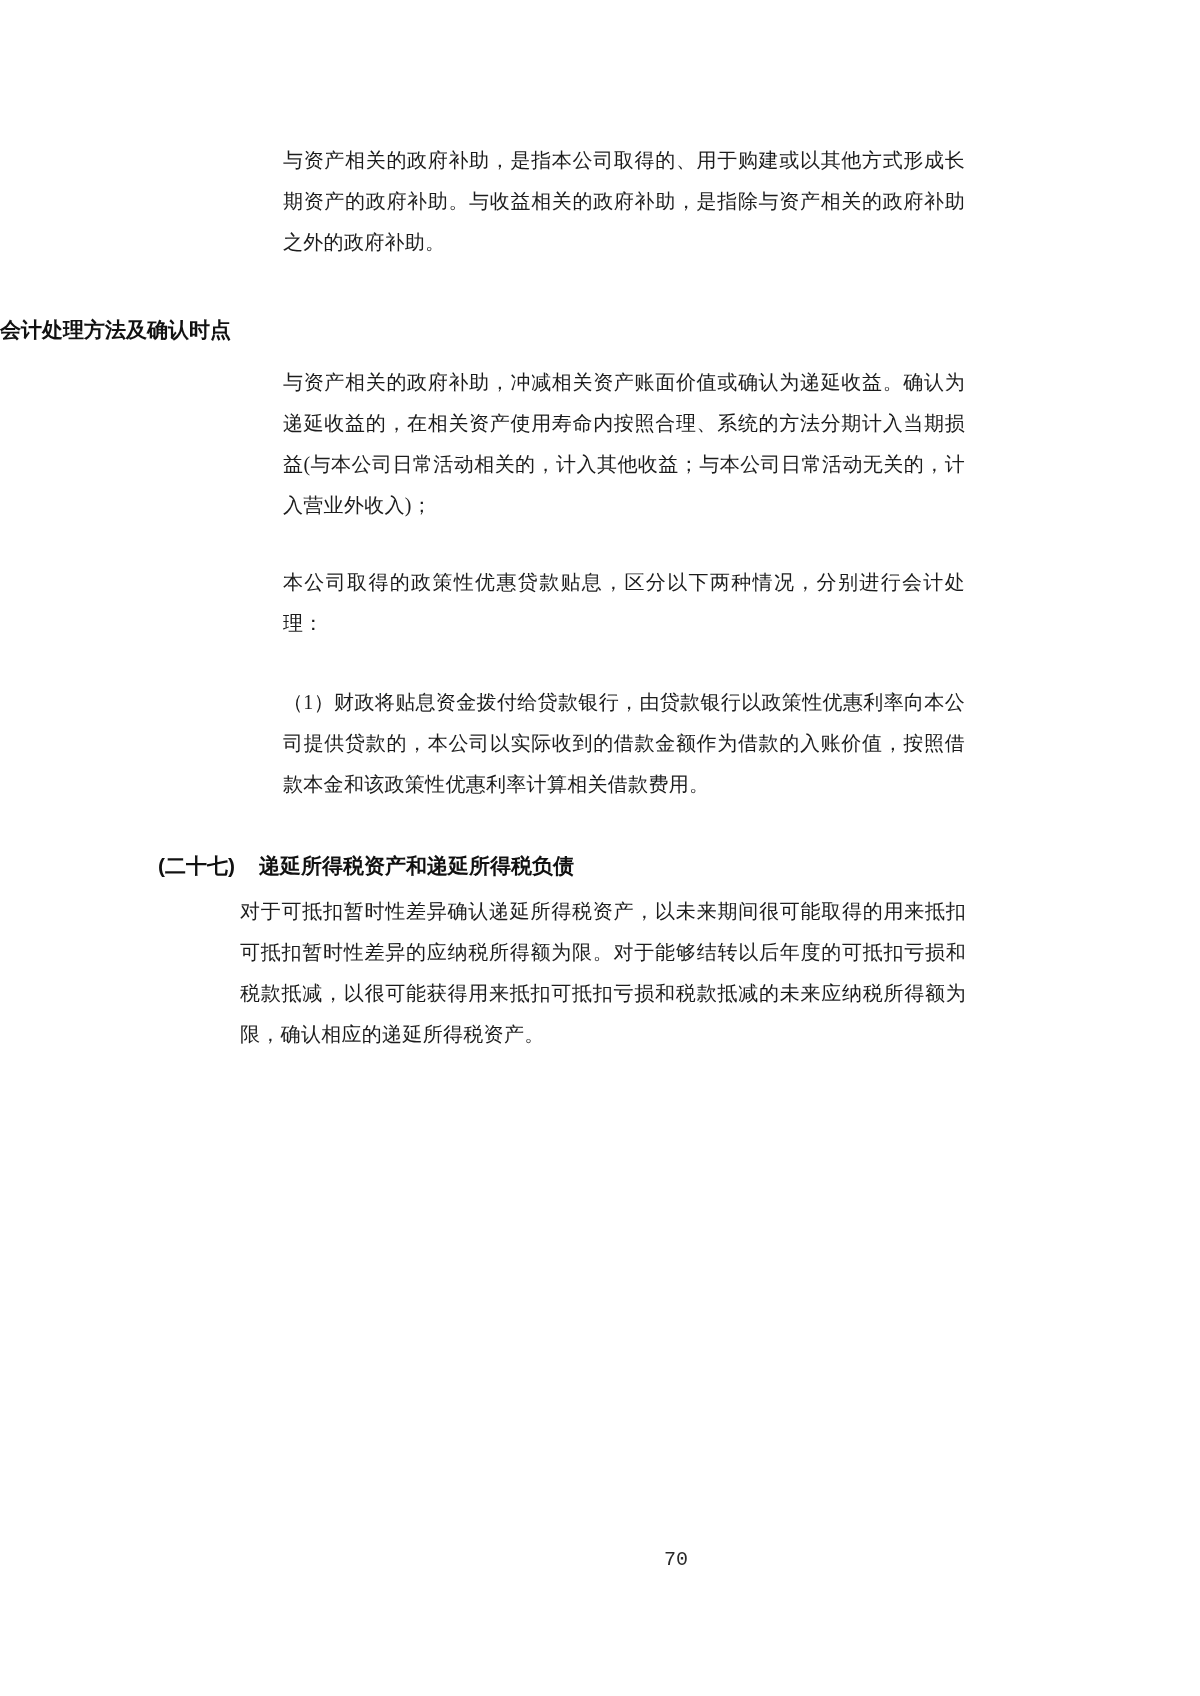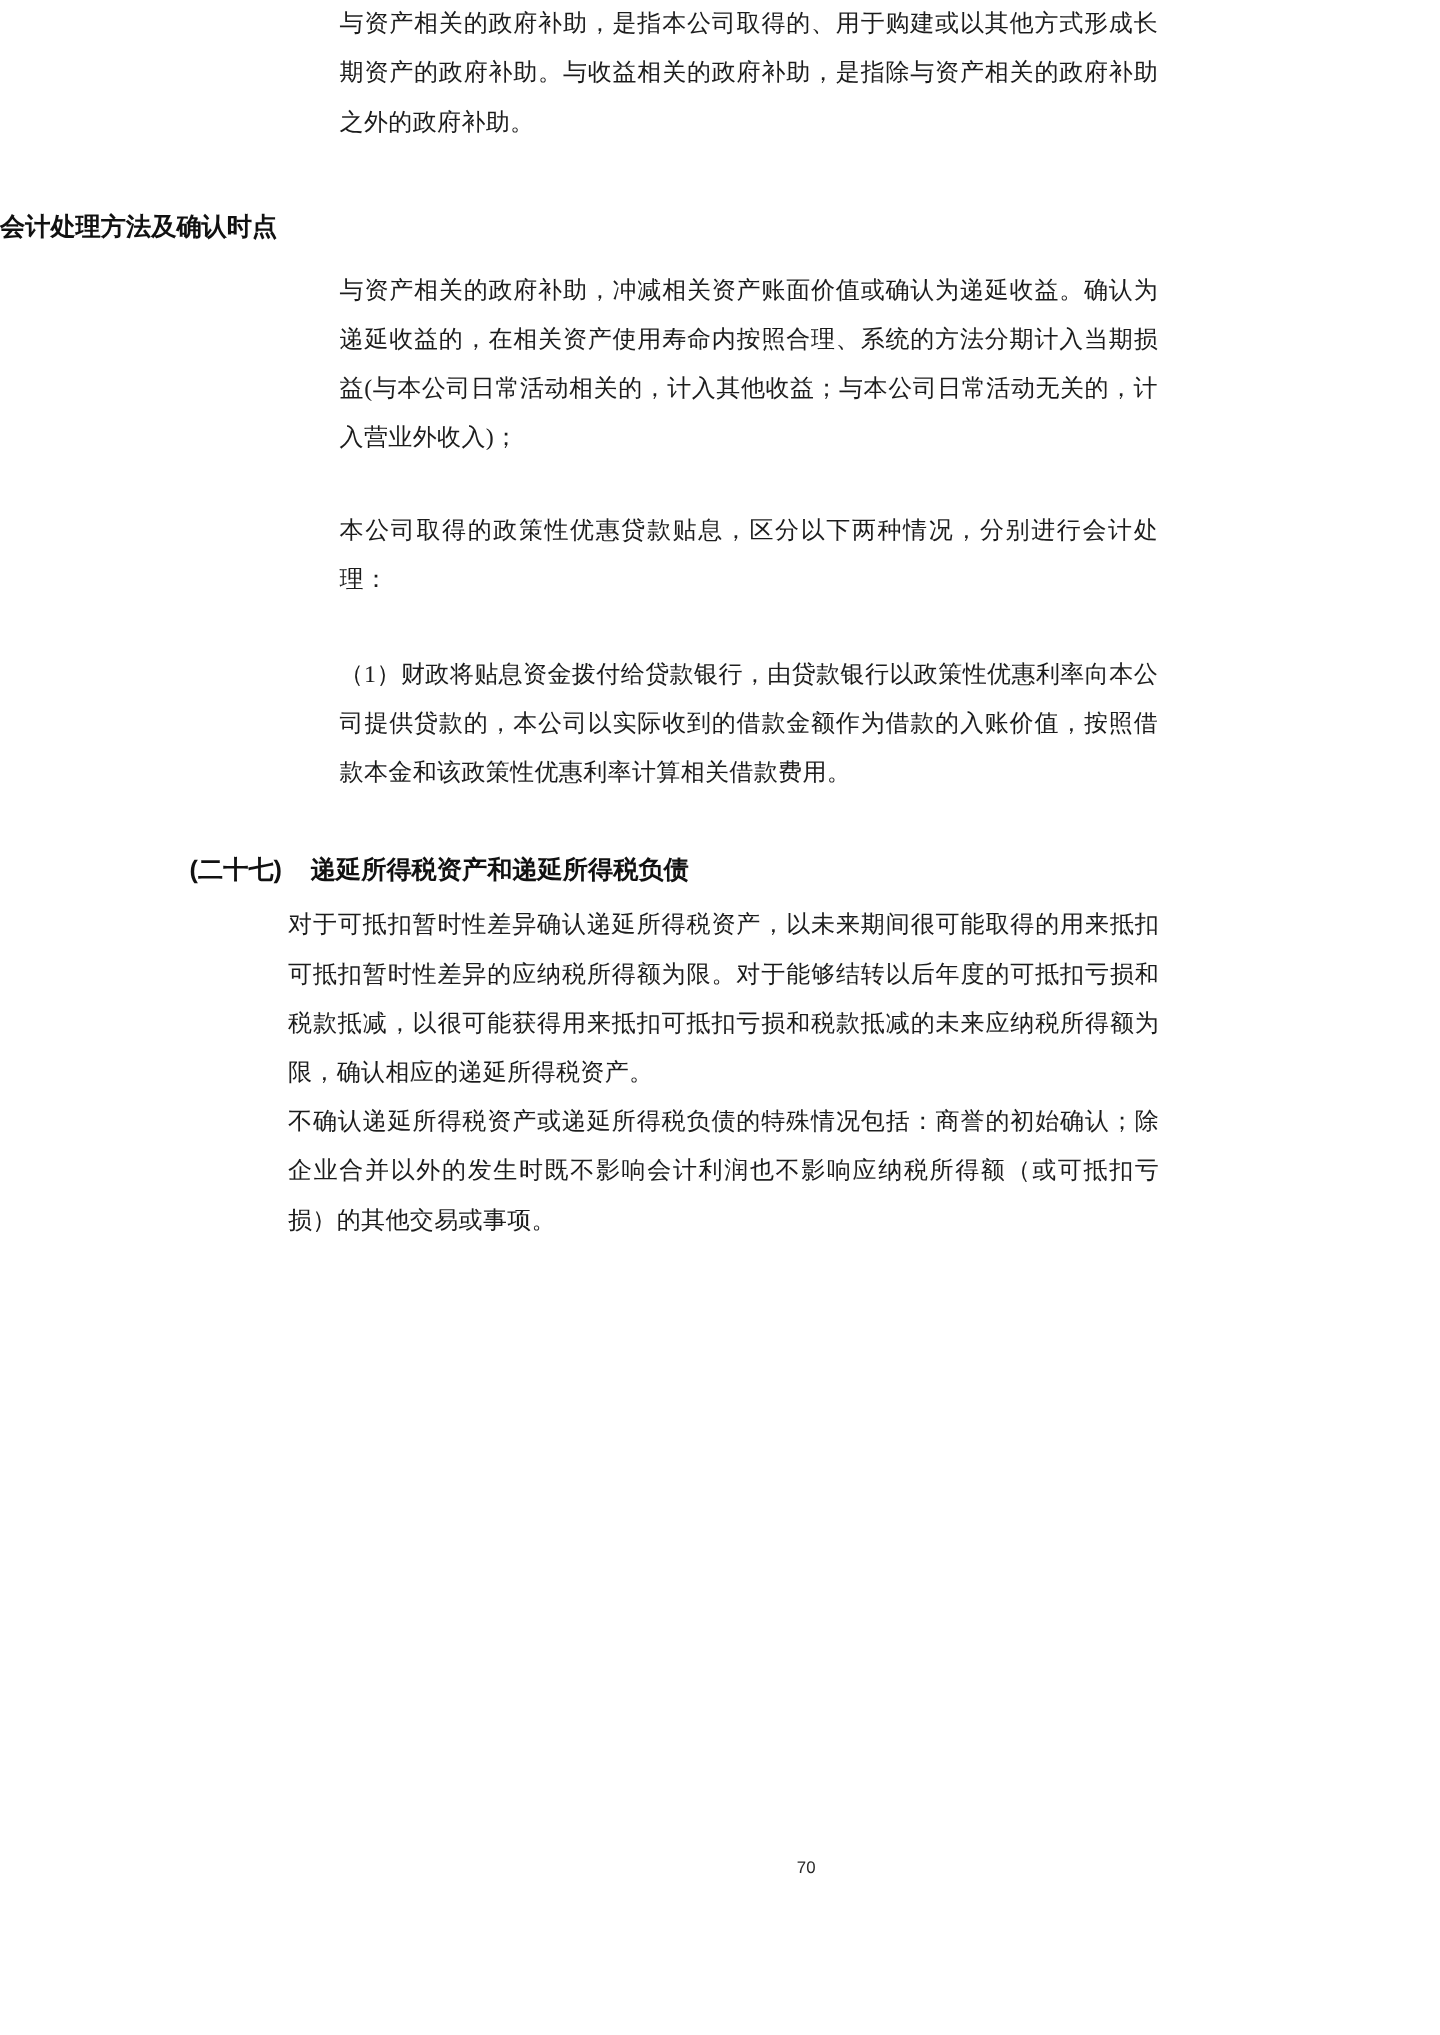--- a/index.html
+++ b/index.html
@@ -10,20 +10,21 @@
   .page {
     position: relative;
     width: 1200px;
     height: 1696px;
     margin: 0 auto;
     background: #ffffff;
     overflow: hidden;
     font-family: "Liberation Serif", "DejaVu Serif", serif;
     color: #1c1c1c;
     box-sizing: border-box;
+    padding-top: 140px;
   }
   .body-text {
     font-size: 20px;
     line-height: 41px;
     text-align: justify;
     text-justify: inter-ideograph;
     letter-spacing: 0.3px;
   }
   
   .col-1 {
@@ -58,22 +59,22 @@
   
   .col-2 {
     margin-left: 240px;
     width: 726px;
     margin-top: 5px;
   }
   .page-number {
     position: absolute;
     left: 664px;
     top: 1548px;
-    font-family: Liberation Sans, sans-serif;
-    font-size: 14px;
+    font-family: Liberation Mono, monospace;
+    font-size: 20px;
     color: #2a2a2a;
   }
 </style>
 </head>
 <body>
 
 <div class="page">
 
   <div class="body-text col-1">与资产相关的政府补助，是指本公司取得的、用于购建或以其他方式形成长期资产的政府补助。与收益相关的政府补助，是指除与资产相关的政府补助之外的政府补助。</div>
 
@@ -87,17 +88,16 @@
   <div class="body-text col-1 gap-2">（1）财政将贴息资金拨付给贷款银行，由贷款银行以政策性优惠利率向本公司提供贷款的，本公司以实际收到的借款金额作为借款的入账价值，按照借款本金和该政策性优惠利率计算相关借款费用。</div>
 
 
   <div class="section-heading">
     <span class="sec-num">(二十七)</span><span>递延所得税资产和递延所得税负债</span>
   </div>
 
   <div class="body-text col-2">对于可抵扣暂时性差异确认递延所得税资产，以未来期间很可能取得的用来抵扣可抵扣暂时性差异的应纳税所得额为限。对于能够结转以后年度的可抵扣亏损和税款抵减，以很可能获得用来抵扣可抵扣亏损和税款抵减的未来应纳税所得额为限，确认相应的递延所得税资产。</div>
 
 
-  <div class="body-text col-2" style="margin-top:0;">不确认递延所得税资产或递延所得税负债的特殊情况包括：商誉的初始确认；除企业合并以外的发生时既不影响会计利润也不影响应纳税所得额（或可抵扣亏损）的其他交易或事项。</div>
 
   <div class="page-number">70</div>
 
 </div>
 
 </body></html>

